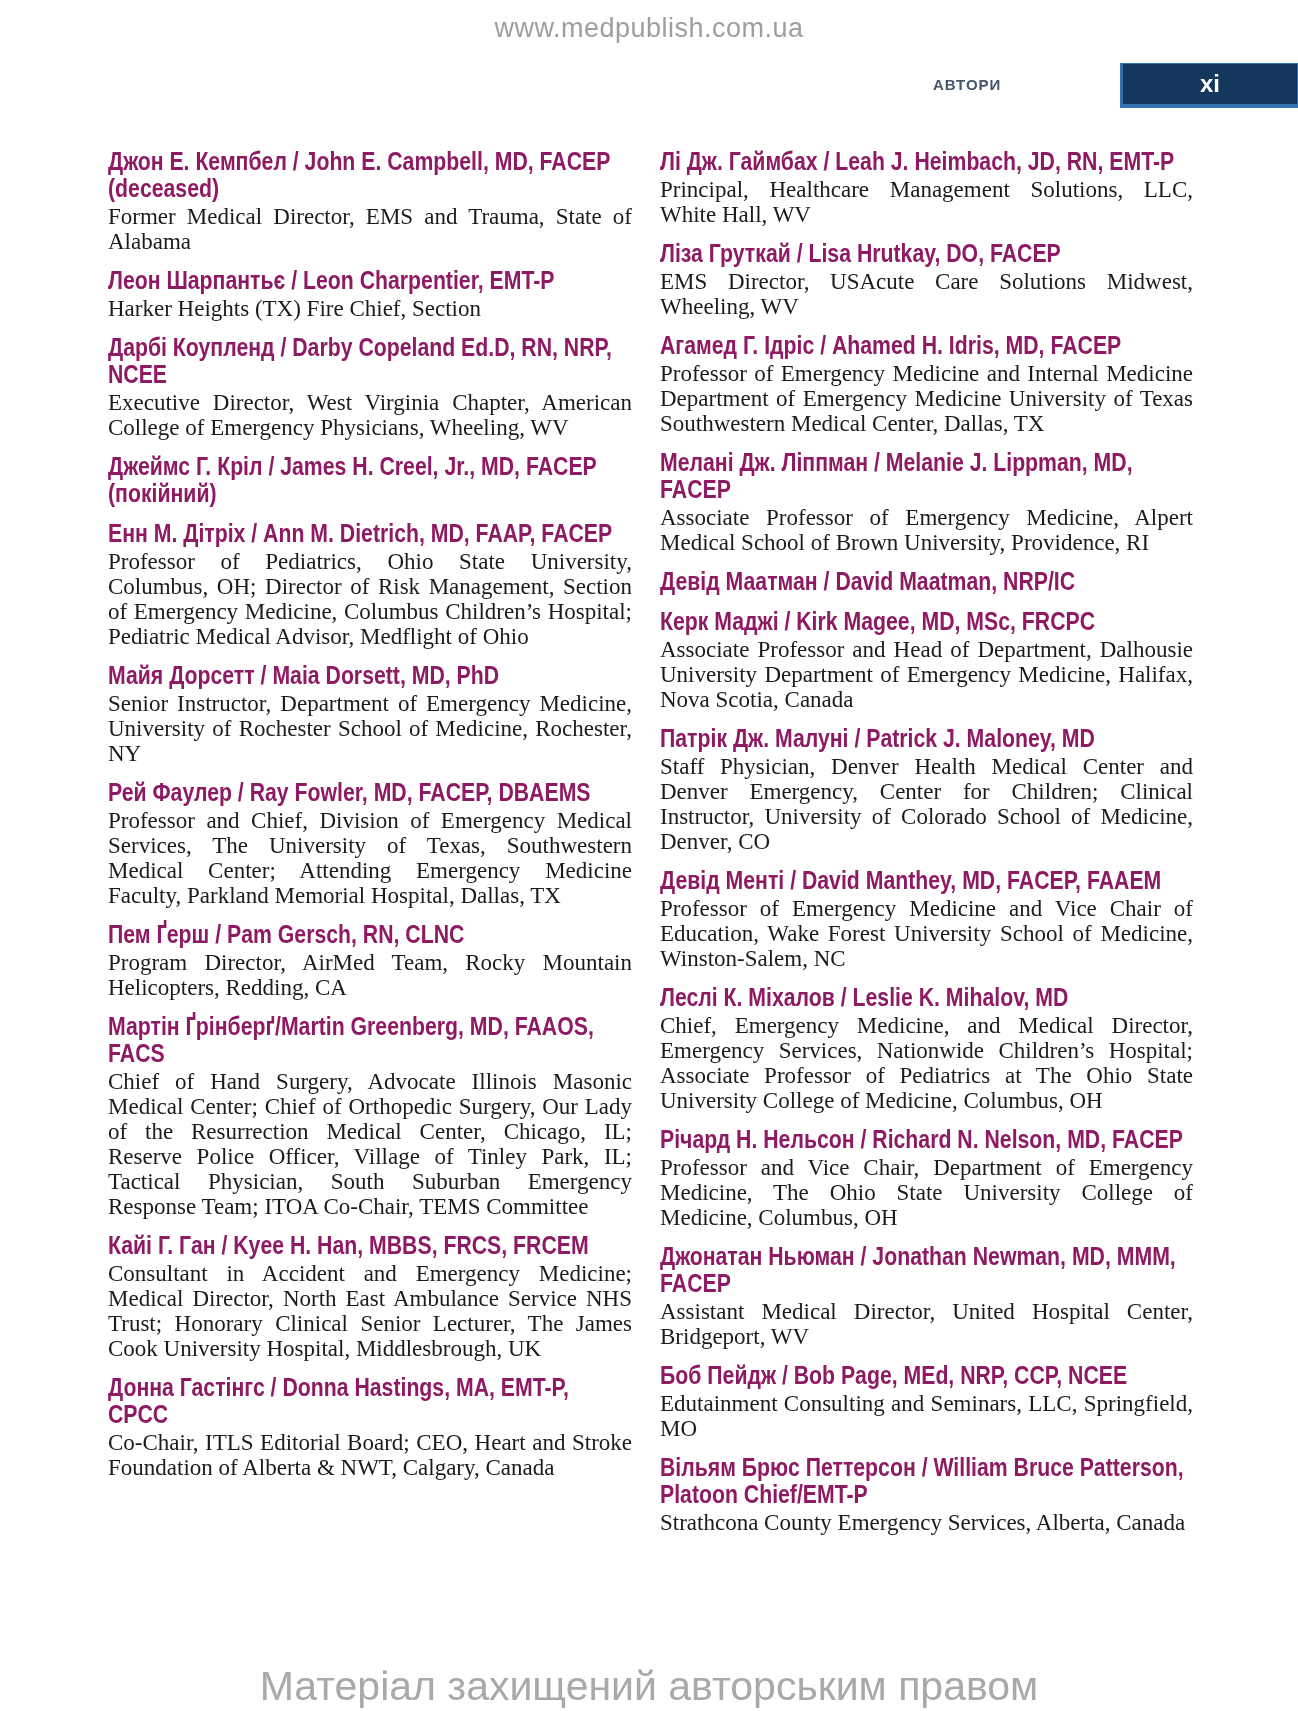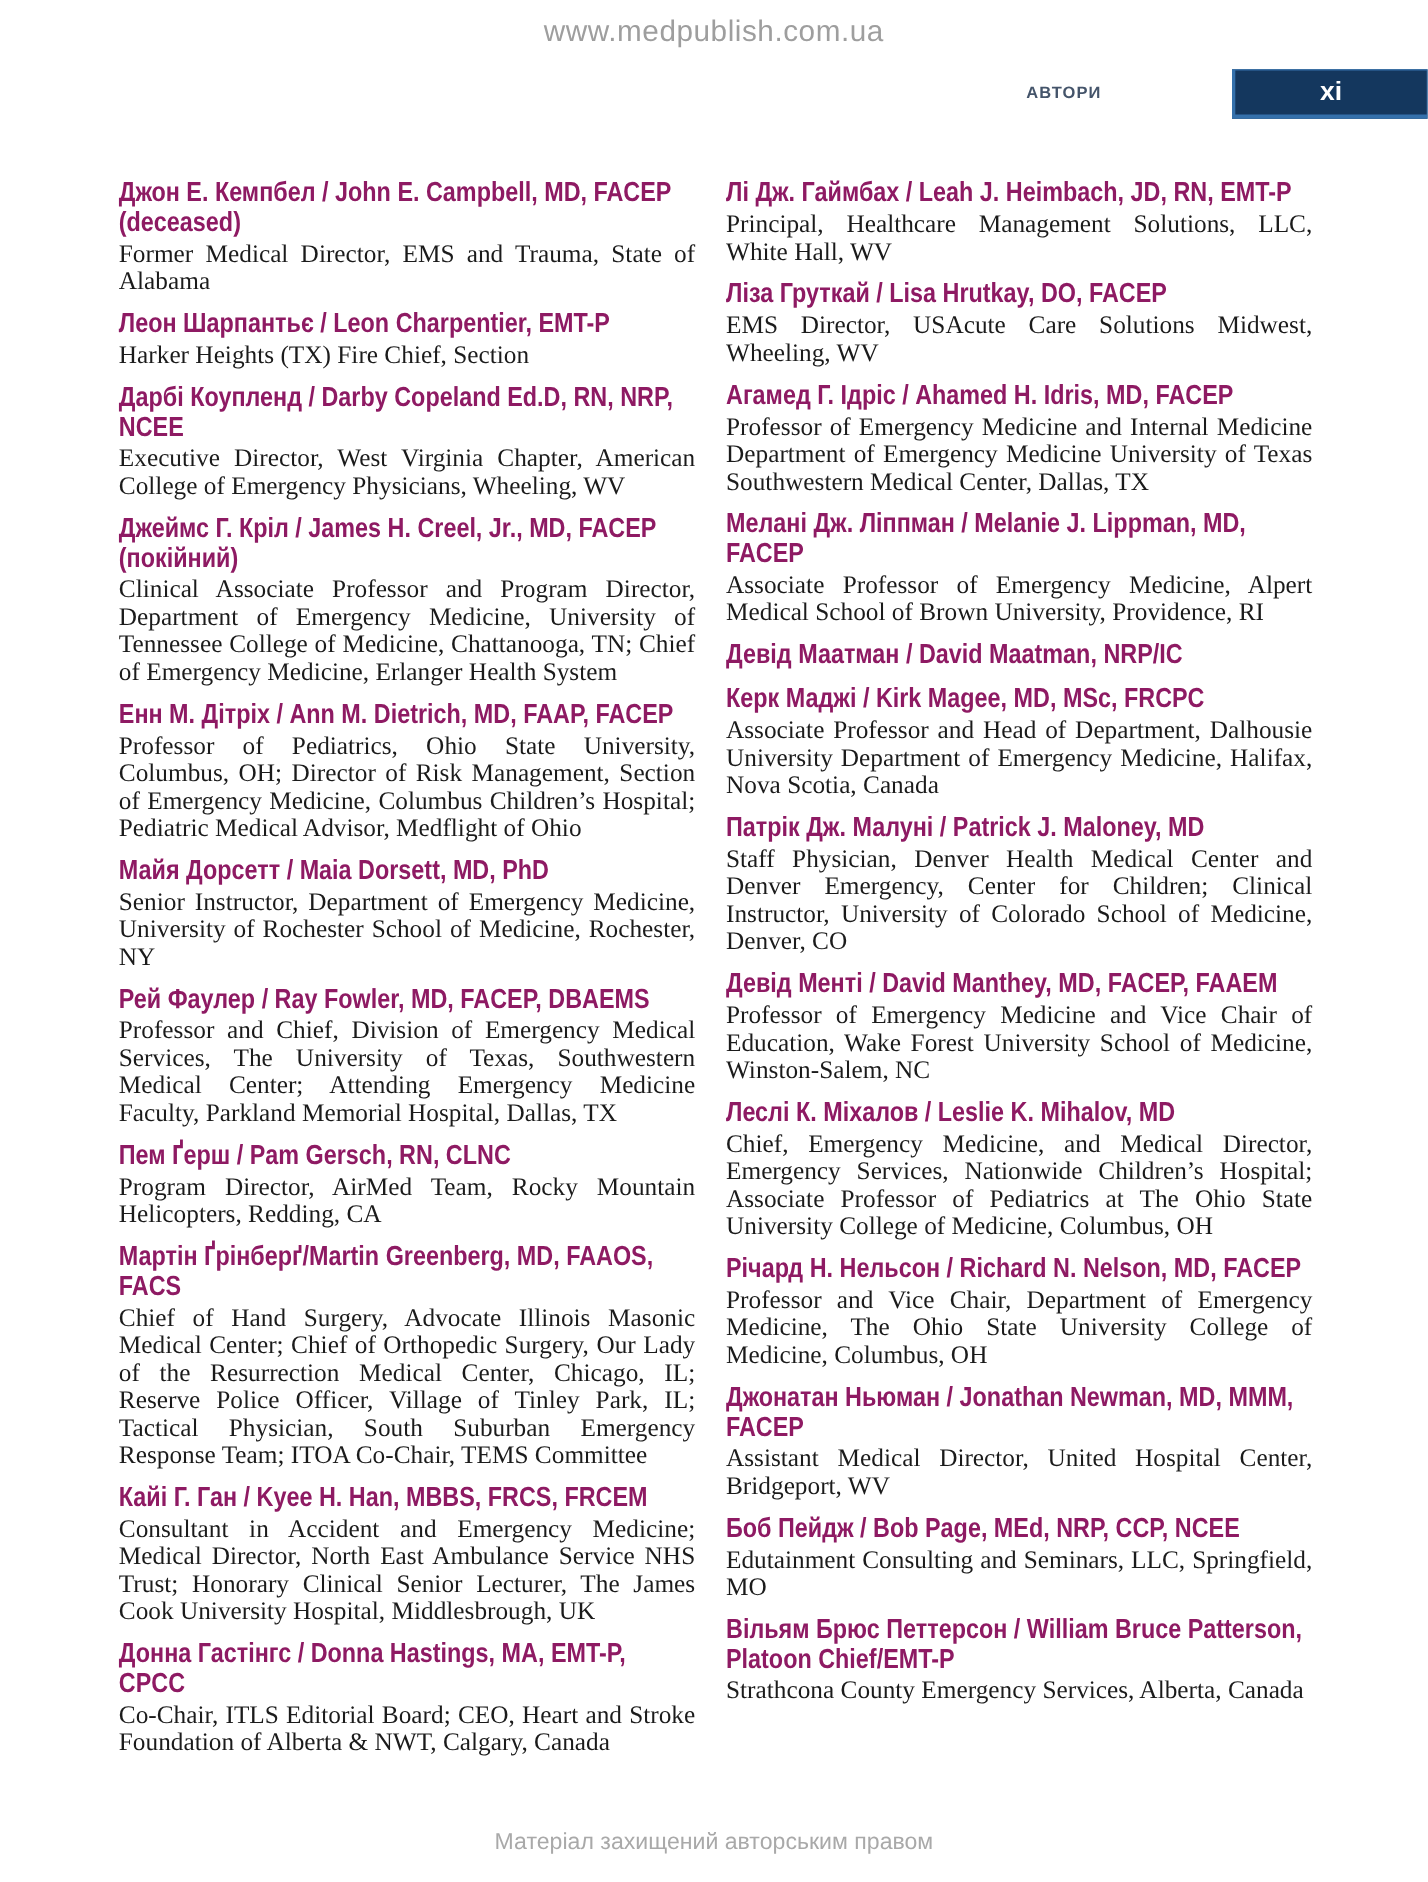--- a/index.html
+++ b/index.html
@@ -37,21 +37,21 @@
     box-sizing:border-box;
     display:flex;align-items:center;justify-content:center;
   }
   .page-number-box span{
     color:#ffffff;
     font-size:24px;
     font-weight:bold;
   }
   .col{
     position:absolute;
-    top:162px;
+    top:148px;
   }
   .col-left{left:108px;width:524px;}
   .col-right{left:660px;width:533px;}
   .entry{margin-bottom:13px;}
   .entry-name{
     font-family:"Liberation Sans",sans-serif;
     font-weight:bold;
     font-size:25px;
     line-height:27px;
     color:var(--heading,#8e1a63);
@@ -65,21 +65,21 @@
     font-size:23px;
     line-height:25px;
     color:var(--body-text,#1b1b1b);
     text-align:justify;
   }
   .entry-desc:empty{display:none;}
   .bottom-watermark{
     position:absolute;
     top:1663px;left:0;width:100%;
     text-align:center;
-    font-size:21px;
+    font-size:41px;
     color:var(--watermark-bottom,#a9a9a9);
   }
 </style>
 </head>
 <body>
 
 <div class="page">
   <div class="top-watermark">www.medpublish.com.ua</div>
 
   <span class="header-label">АВТОРИ</span>
@@ -96,21 +96,20 @@
       <div class="entry">
         <div class="entry-name">Леон Шарпантьє / Leon Charpentier, EMT-P</div>
         <div class="entry-desc">Harker Heights (TX) Fire Chief, Section</div>
       </div>
       <div class="entry">
         <div class="entry-name">Дарбі Коупленд / Darby Copeland Ed.D, RN, NRP, NCEE</div>
         <div class="entry-desc">Executive Director, West Virginia Chapter, American College of Emergency Physicians, Wheeling, WV</div>
       </div>
       <div class="entry">
         <div class="entry-name">Джеймс Г. Кріл / James H. Creel, Jr., MD, FACEP (покійний)</div>
-        <div class="entry-desc">Clinical Associate Professor and Program Director, Department of Emergency Medicine, University of Tennessee College of Medicine, Chattanooga, TN; Chief of Emergency Medicine, Erlanger Health System</div>
       </div>
       <div class="entry">
         <div class="entry-name">Енн М. Дітріх / Ann M. Dietrich, MD, FAAP, FACEP</div>
         <div class="entry-desc">Professor of Pediatrics, Ohio State University, Columbus, OH; Director of Risk Management, Section of Emergency Medicine, Columbus Children’s Hospital; Pediatric Medical Advisor, Medflight of Ohio</div>
       </div>
       <div class="entry">
         <div class="entry-name">Майя Дорсетт / Maia Dorsett, MD, PhD</div>
         <div class="entry-desc">Senior Instructor, Department of Emergency Medicine, University of Rochester School of Medicine, Rochester, NY</div>
       </div>
       <div class="entry">

